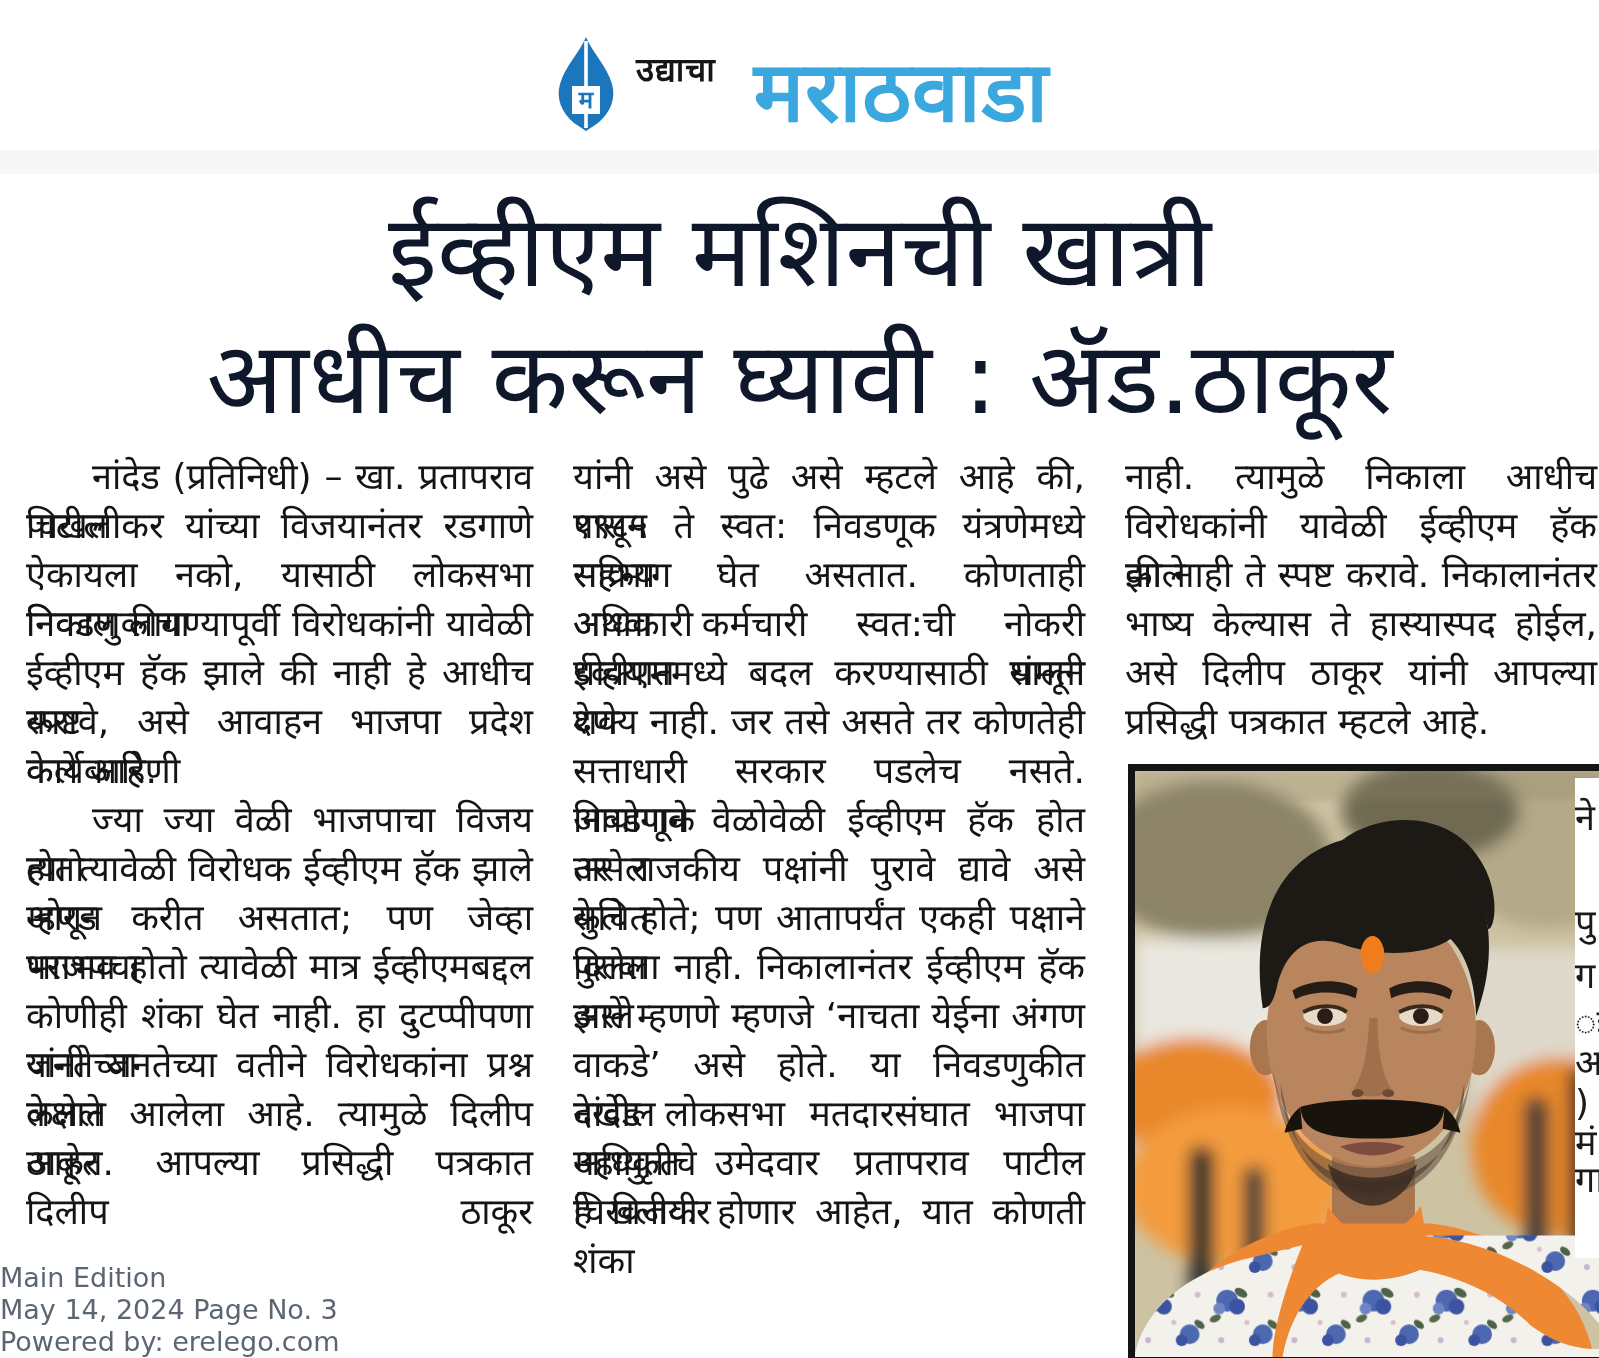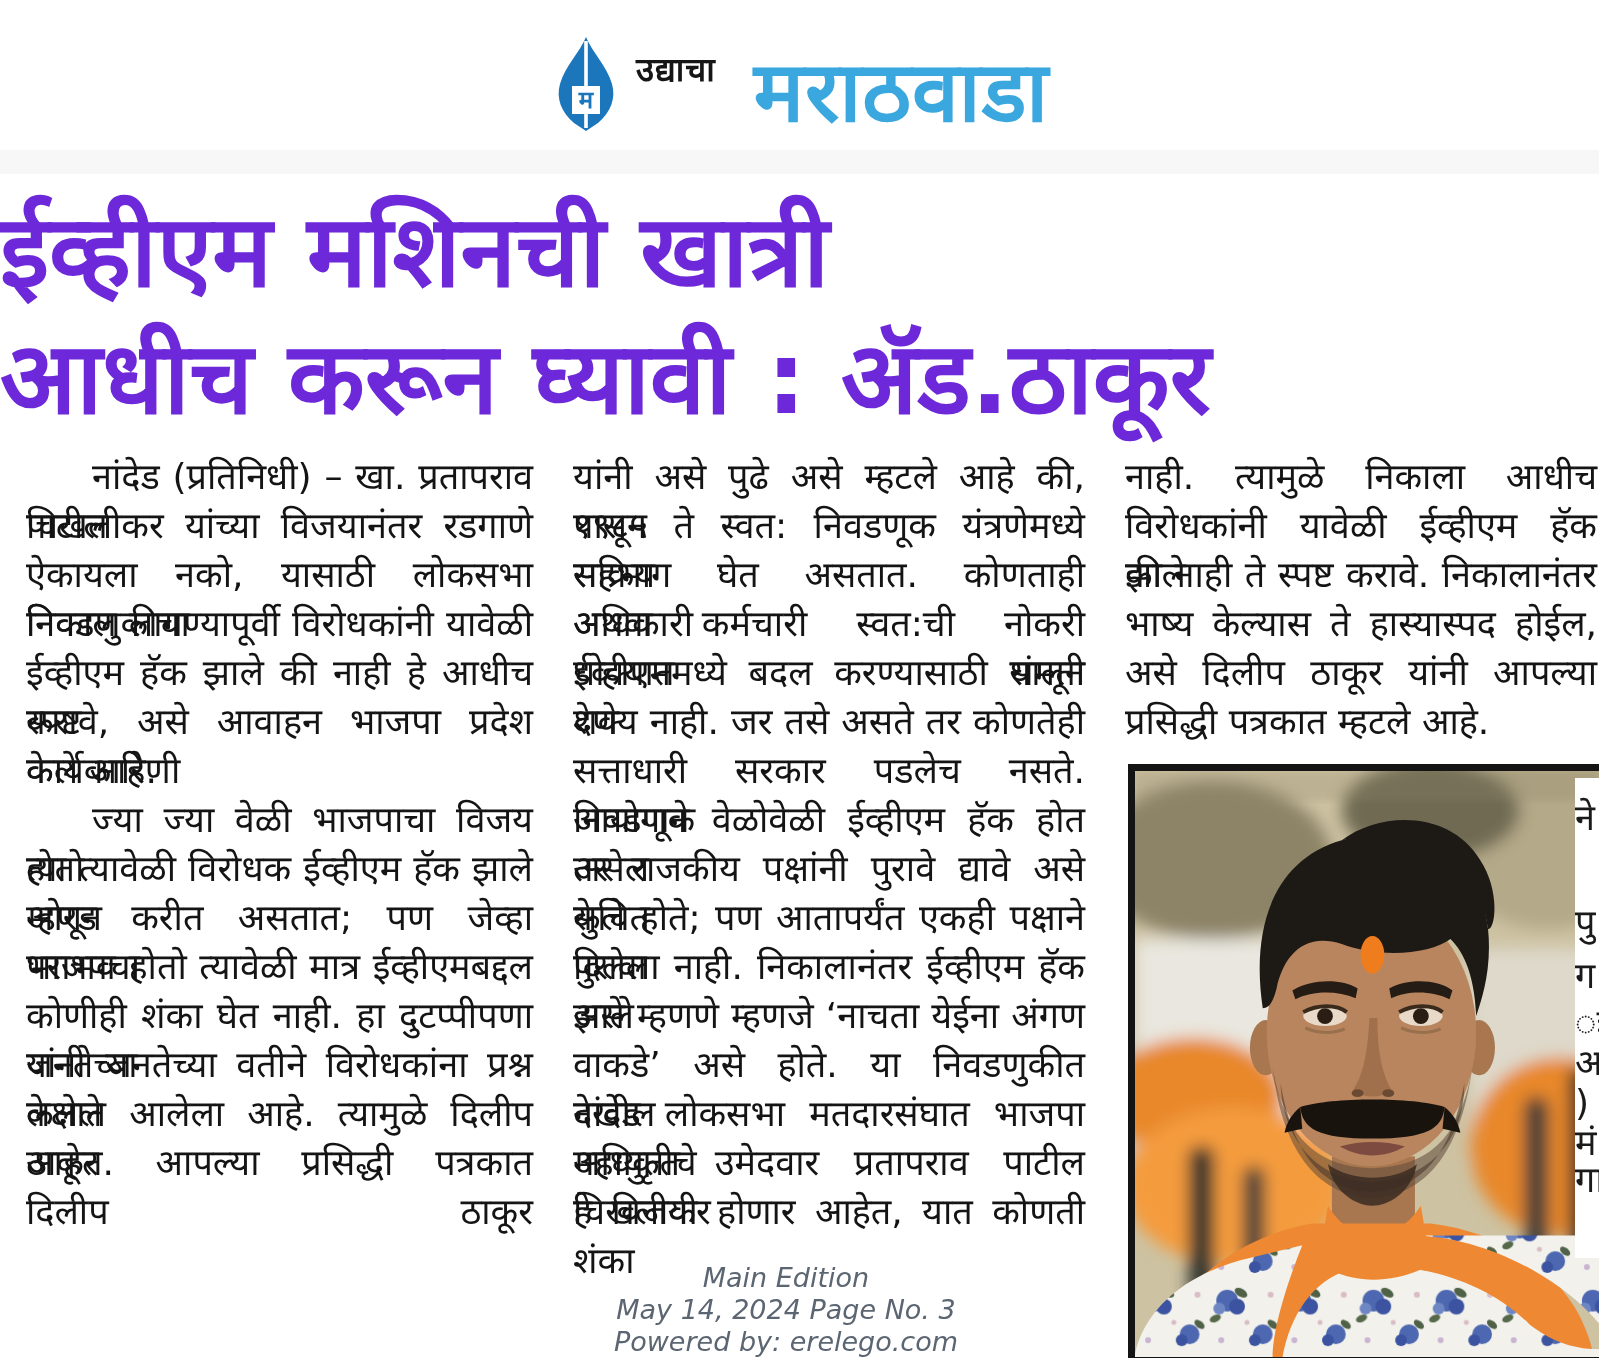--- a/index.html
+++ b/index.html
@@ -8,37 +8,37 @@
     font-family:"DejaVu Sans",sans-serif;color:#131313;
   }
   
   .masthead{position:absolute;top:36px;left:0;width:100%;display:flex;justify-content:center;align-items:flex-end;gap:14px;}
   .nib{width:72px;height:96px;display:block;}
   .mast-text{display:flex;flex-direction:row;align-items:flex-start;}
   .tagline{font-size:33px;font-weight:bold;color:#161616;line-height:36px;letter-spacing:1px;}
   .mast-title{font-size:84px;font-weight:bold;color:#3aa7de;line-height:80px;letter-spacing:1px;margin-top:0;margin-left:38px;}
   .gray-band{position:absolute;top:150px;left:0;width:100%;height:24px;background:#f7f7f7;}
   
-  .headline{position:absolute;top:188px;left:0;width:100%;text-align:left;font-weight:bold;color:#6d28d9;font-size:100px;line-height:127px;}
+  .headline{position:absolute;top:188px;left:0;width:100%;text-align:center;font-weight:normal;color:#0f172a;font-size:100px;line-height:127px;}
   
   .columns{position:absolute;top:452px;left:26px;display:flex;gap:40px;z-index:1;}
   .col{width:507px;}
   .col:nth-child(2){width:512px;}
   .col:nth-child(3){width:472px;}
   .bline{height:49px;line-height:49px;font-size:36px;color:#141414;text-align:justify;text-align-last:justify;overflow:visible;}
   .bline.endline{text-align-last:left;}
   .bline.indent{text-indent:66px;}
   
   .photo-frame{position:absolute;left:1128px;top:764px;width:478px;height:600px;border:7px solid #141414;box-sizing:border-box;background:#cfc4a4;z-index:2;overflow:hidden;}
   .photo-frame svg{display:block;width:100%;height:100%;}
   
   .edge-strip{position:absolute;left:1575px;top:778px;width:24px;height:480px;background:#ffffff;z-index:3;overflow:hidden;}
   .edge-frag{position:absolute;left:0;font-size:36px;color:#1a1a1a;line-height:40px;}
   
-  .footer{position:absolute;top:1262px;left:0;width:1572px;text-align:center;color:#5c6672;z-index:1;font-style:italic;}
+  .footer{position:absolute;top:1262px;left:0;width:1572px;text-align:left;color:#5c6672;z-index:1;}
   .footer div{font-size:27px;line-height:32px;}
 </style>
 </head>
 <body>
 
 <div class="page">
 
   <div class="masthead">
     <svg class="nib" viewBox="0 0 72 96" aria-hidden="true">
       <path d="M36 1 C30 16 15 30 10 48 C6 62 11 76 24 87 L36 95 L48 87 C61 76 66 62 62 48 C57 30 42 16 36 1 Z" fill="#1b76bc"></path>

